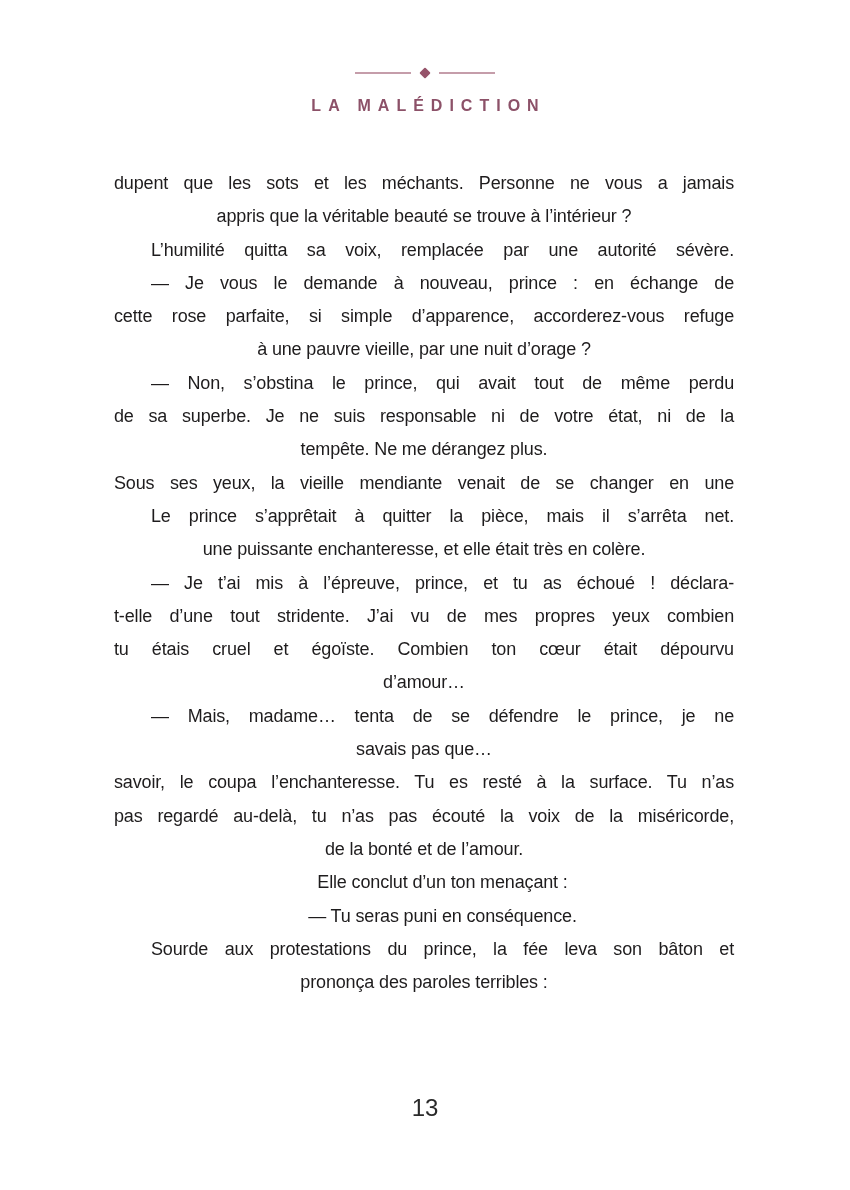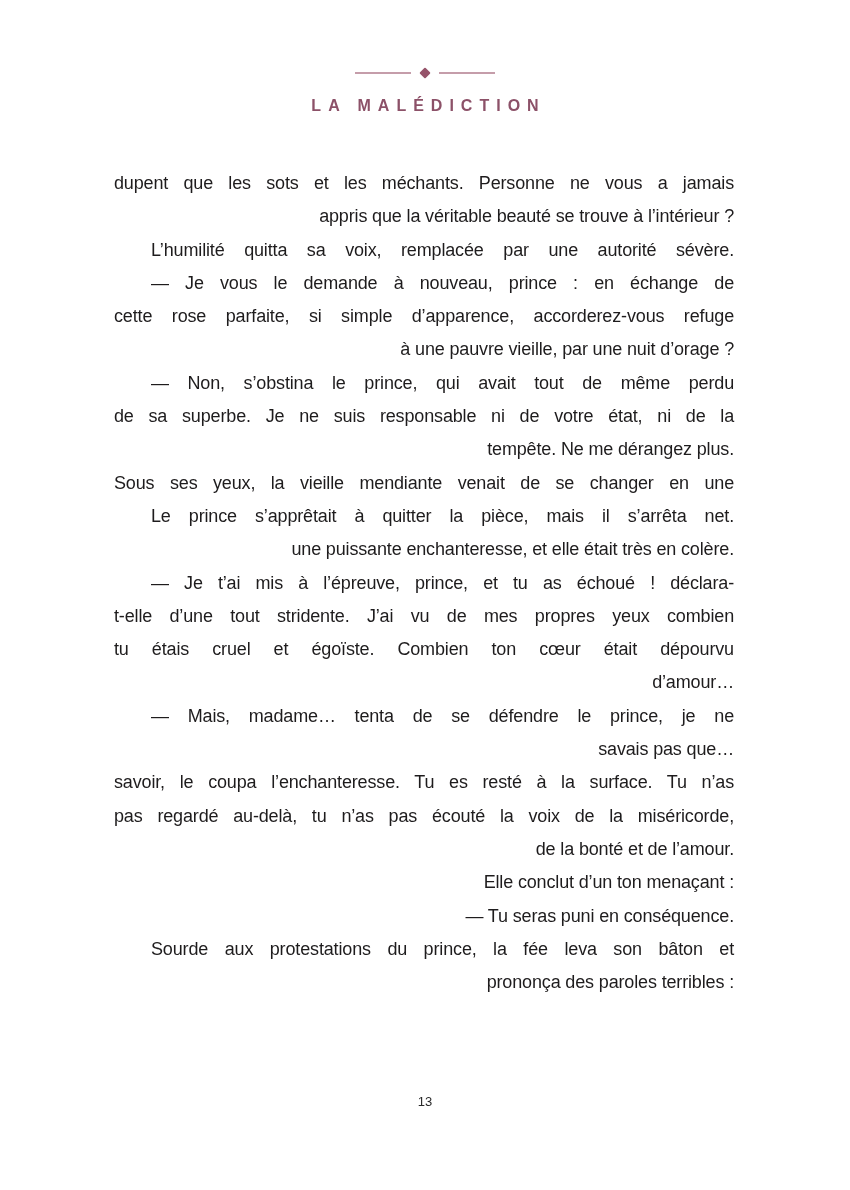--- a/index.html
+++ b/index.html
@@ -60,39 +60,39 @@
     position: absolute;
     top: 167px;
     left: 114px;
     width: 620px;
     color: #1e1c1d;
     font-size: 18px;
     line-height: 33.3px;
     letter-spacing: -0.15px;
   }
   .line {
-    text-align: right;
+    text-align: center;
     white-space: normal;
   }
   .line.indent {
     text-indent: 37px;
   }
   .line.fill {
     text-align: justify;
     text-align-last: justify;
   }
 
   
   .folio {
     position: absolute;
     top: 1094px;
     left: 0;
     width: 100%;
     text-align: center;
-    font-size: 13px;
+    font-size: 24px;
     color: #2a2a2a;
   }
 </style>
 </head>
 <body>
 
 <div class="page">
 
   <div class="ornament-row">
     <span class="rule"></span>

